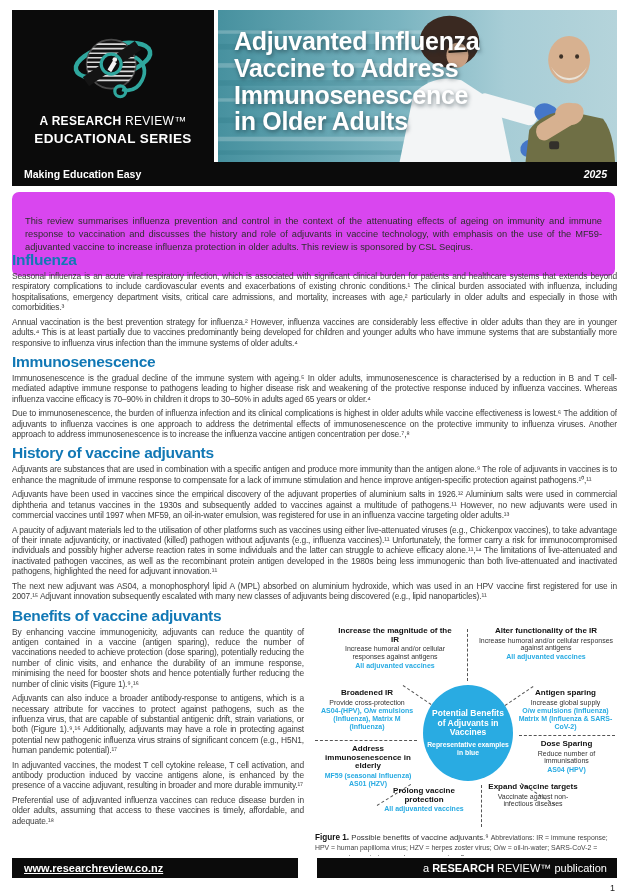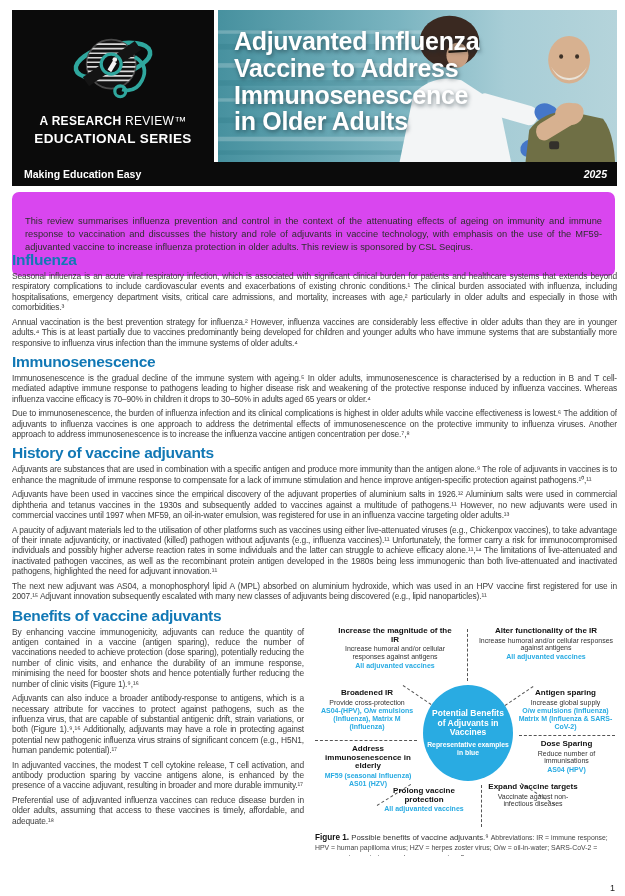--- a/index.html
+++ b/index.html
@@ -183,21 +183,21 @@
     <p>Adjuvants are substances that are used in combination with a specific antigen and produce more immunity than the antigen alone.⁹ The role of adjuvants in vaccines is to enhance the magnitude of immune response to compensate for a lack of immune stimulation and hence improve antigen-specific protection against pathogens.¹⁰,¹¹</p>
     <p>Adjuvants have been used in vaccines since the empirical discovery of the adjuvant properties of aluminium salts in 1926.¹² Aluminium salts were used in commercial diphtheria and tetanus vaccines in the 1930s and subsequently added to vaccines against a multitude of pathogens.¹¹ However, no new adjuvants were used in commercial vaccines until 1997 when MF59, an oil-in-water emulsion, was registered for use in an influenza vaccine targeting older adults.¹³</p>
     <p>A paucity of adjuvant materials led to the utilisation of other platforms such as vaccines using either live-attenuated viruses (e.g., Chickenpox vaccines), to take advantage of their innate adjuvanticity, or inactivated (killed) pathogen without adjuvants (e.g., influenza vaccines).¹¹ Unfortunately, the former carry a risk for immunocompromised individuals and possibly higher adverse reaction rates in some individuals and the latter can struggle to achieve efficacy alone.¹¹,¹⁴ The limitations of live-attenuated and inactivated pathogen vaccines, as well as the recombinant protein antigen developed in the 1980s being less immunogenic than both live-attenuated and inactivated pathogens, highlighted the need for adjuvant innovation.¹¹</p>
     <p>The next new adjuvant was AS04, a monophosphoryl lipid A (MPL) absorbed on aluminium hydroxide, which was used in an HPV vaccine first registered for use in 2007.¹⁵ Adjuvant innovation subsequently escalated with many new classes of adjuvants being discovered (e.g., lipid nanoparticles).¹¹</p>
 
     <h2>Benefits of vaccine adjuvants</h2>
     <div class="two-col">
       <div class="col-left">
         <p>By enhancing vaccine immunogenicity, adjuvants can reduce the quantity of antigen contained in a vaccine (antigen sparing), reduce the number of vaccinations needed to achieve protection (dose sparing), potentially reducing the number of clinic visits, and enhance the durability of an immune response, minimising the need for booster shots and hence potentially further reducing the number of clinic visits (Figure 1).⁹,¹⁶</p>
         <p>Adjuvants can also induce a broader antibody-response to antigens, which is a necessary attribute for vaccines to protect against pathogens, such as the influenza virus, that are capable of substantial antigenic drift, strain variations, or both (Figure 1).⁹,¹⁶ Additionally, adjuvants may have a role in protecting against potential new pathogenic influenza virus strains of significant concern (e.g., H5N1, human pandemic potential).¹⁷</p>
-        <p>In adjuvanted vaccines, the modest T cell cytokine release, T cell activation, and antibody production sparing by vaccine antigens alone, is enhanced by the presence of a vaccine adjuvant, resulting in broader and more durable immunity.¹⁷</p>
+        <p>In adjuvanted vaccines, the modest T cell cytokine release, T cell activation, and antibody production induced by vaccine antigens alone, is enhanced by the presence of a vaccine adjuvant, resulting in broader and more durable immunity.¹⁷</p>
         <p>Preferential use of adjuvanted influenza vaccines can reduce disease burden in older adults, assuming that access to these vaccines is timely, affordable, and adequate.¹⁸</p>
       </div>
 
       <div class="col-right">
         <div class="figure">
 
           <div class="fnode" style="left:20px;top:0;width:120px;">
             <span class="t">Increase the magnitude of the IR</span>
             <span class="d">Increase humoral and/or cellular responses against antigens</span>
             <span class="e">All adjuvanted vaccines</span>
@@ -258,15 +258,23 @@
 
         <div class="fig-caption">
           <span class="lbl">Figure 1.</span>
           <span>Possible benefits of vaccine adjuvants.⁹</span>
           <span class="abbr">Abbreviations: IR = immune response; HPV = human papilloma virus; HZV = herpes zoster virus; O/w = oil-in-water; SARS-CoV-2 = severe acute respiratory syndrome coronavirus 2.</span>
         </div>
       </div>
     </div>
   </div>
 
+  <div class="footer">
+    <div class="fbar left">
+      <span class="site">www.researchreview.co.nz</span>
+    </div>
+    <div class="fbar right">
+      <span class="pub"><span>a </span><span class="b">RESEARCH</span><span> REVIEW™ publication</span></span>
+    </div>
+  </div>
   <div class="page-num">1</div>
 
 </div>
 
 </body></html>

